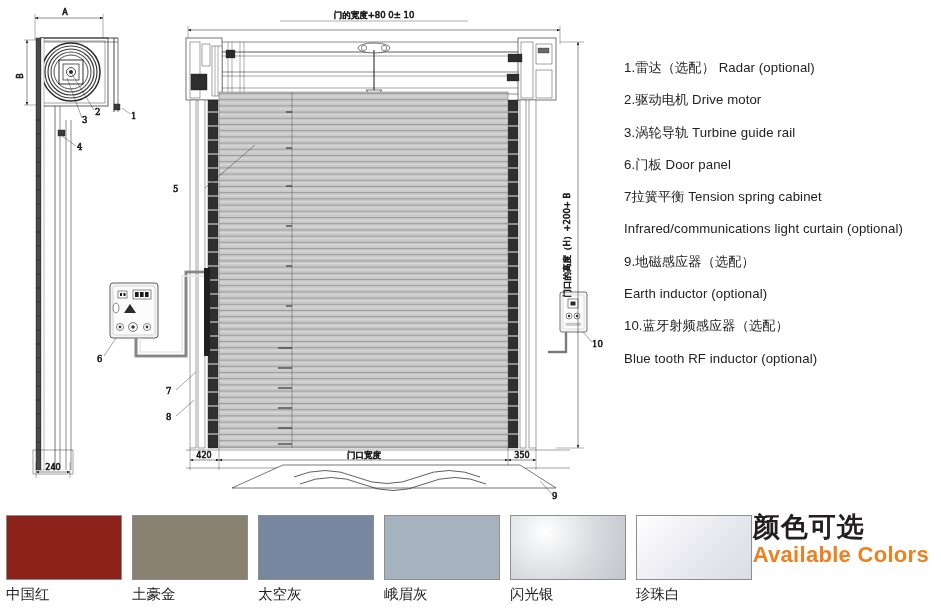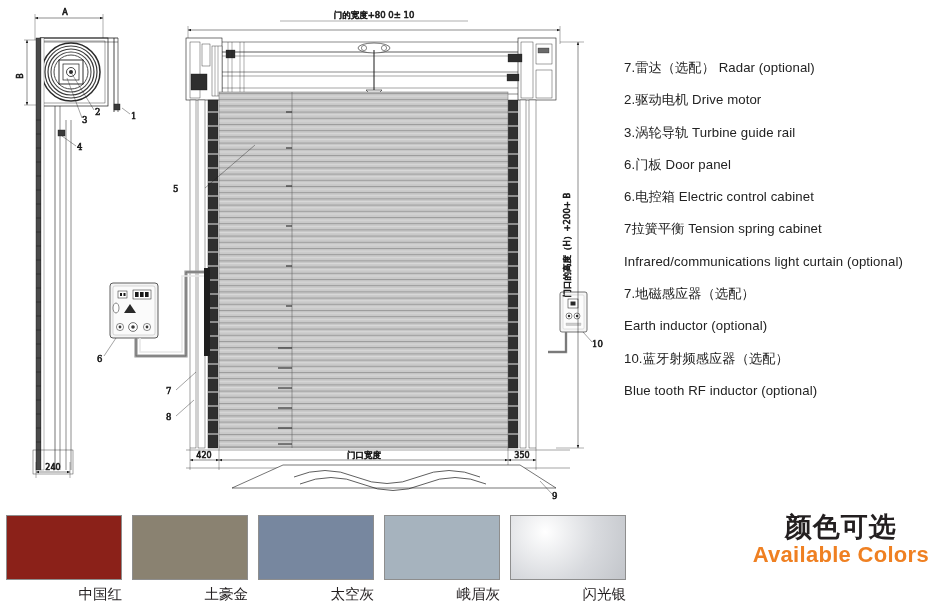--- a/index.html
+++ b/index.html
@@ -60,30 +60,30 @@
   }
   .swatch-cell { width: 116px; }
   .swatch-chip {
     width: 116px;
     height: 65px;
     border: 1px solid #8e8e8e;
     box-sizing: border-box;
   }
   .swatch-label {
     margin-top: 5px;
-    text-align: right;
+    text-align: left;
     font-size: 14.5px;
     color: #231f20;
     font-family: "DejaVu Sans", sans-serif;
   }
   #colors-title {
     position: absolute;
     right: 12px;
     top: 6px;
-    text-align: center;
+    text-align: left;
   }
   #colors-title-cn {
     font-size: 27px;
     font-weight: bold;
     color: #231f20;
     font-family: "DejaVu Sans", sans-serif;
     letter-spacing: 1px;
     line-height: 1.15;
   }
   #colors-title-en {
@@ -411,28 +411,27 @@
             <path d="M300,484 Q331,471 362,484 Q393,497 424,484 Q455,471 486,484" fill="none" stroke="#1a1a1a" stroke-width="0.7"></path>
             <line x1="540" y1="481" x2="552" y2="494" stroke-width="0.4"></line>
             <text class="calltext" x="552" y="499">9</text>
           </g>
         </g>
       </g>
     </svg>
   </div>
 
   <div id="legend">
-    <div class="legend-line">7.雷达（选配） Radar (optional)</div>
+    <div class="legend-line">1.雷达（选配） Radar (optional)</div>
     <div class="legend-line">2.驱动电机 Drive motor</div>
     <div class="legend-line">3.涡轮导轨 Turbine guide rail</div>
     <div class="legend-line">6.门板 Door panel</div>
-    <div class="legend-line">6.电控箱 Electric control cabinet</div>
     <div class="legend-line">7拉簧平衡 Tension spring cabinet</div>
     <div class="legend-line">Infrared/communications light curtain (optional)</div>
-    <div class="legend-line">7.地磁感应器（选配）</div>
+    <div class="legend-line">9.地磁感应器（选配）</div>
     <div class="legend-line">Earth inductor (optional)</div>
     <div class="legend-line">10.蓝牙射频感应器（选配）</div>
     <div class="legend-line">Blue tooth RF inductor (optional)</div>
   </div>
 
   <div id="colors">
 
     <div id="swatch-row">
 
       <div class="swatch-cell">
@@ -453,20 +452,24 @@
       <div class="swatch-cell">
         <div class="swatch-chip" style="background: rgb(166, 179, 190);"></div>
         <div class="swatch-label">峨眉灰</div>
       </div>
 
       <div class="swatch-cell">
         <div class="swatch-chip" id="chip-silver" style="background: radial-gradient(circle at 30% 25%, rgb(255, 255, 255) 0%, rgb(216, 218, 222) 55%, rgb(194, 197, 202) 100%) rgb(216, 218, 222);"></div>
         <div class="swatch-label">闪光银</div>
       </div>
 
+      <div class="swatch-cell">
+        <div class="swatch-chip" id="chip-pearl" style="background: linear-gradient(135deg, rgb(255, 255, 255) 0%, rgb(231, 231, 238) 60%, rgb(220, 220, 230) 100%) rgb(231, 231, 238);"></div>
+        <div class="swatch-label">珍珠白</div>
+      </div>
 
     </div>
 
     <div id="colors-title">
       <div id="colors-title-cn">颜色可选</div>
       <div id="colors-title-en">Available Colors</div>
     </div>
 
   </div>
 

